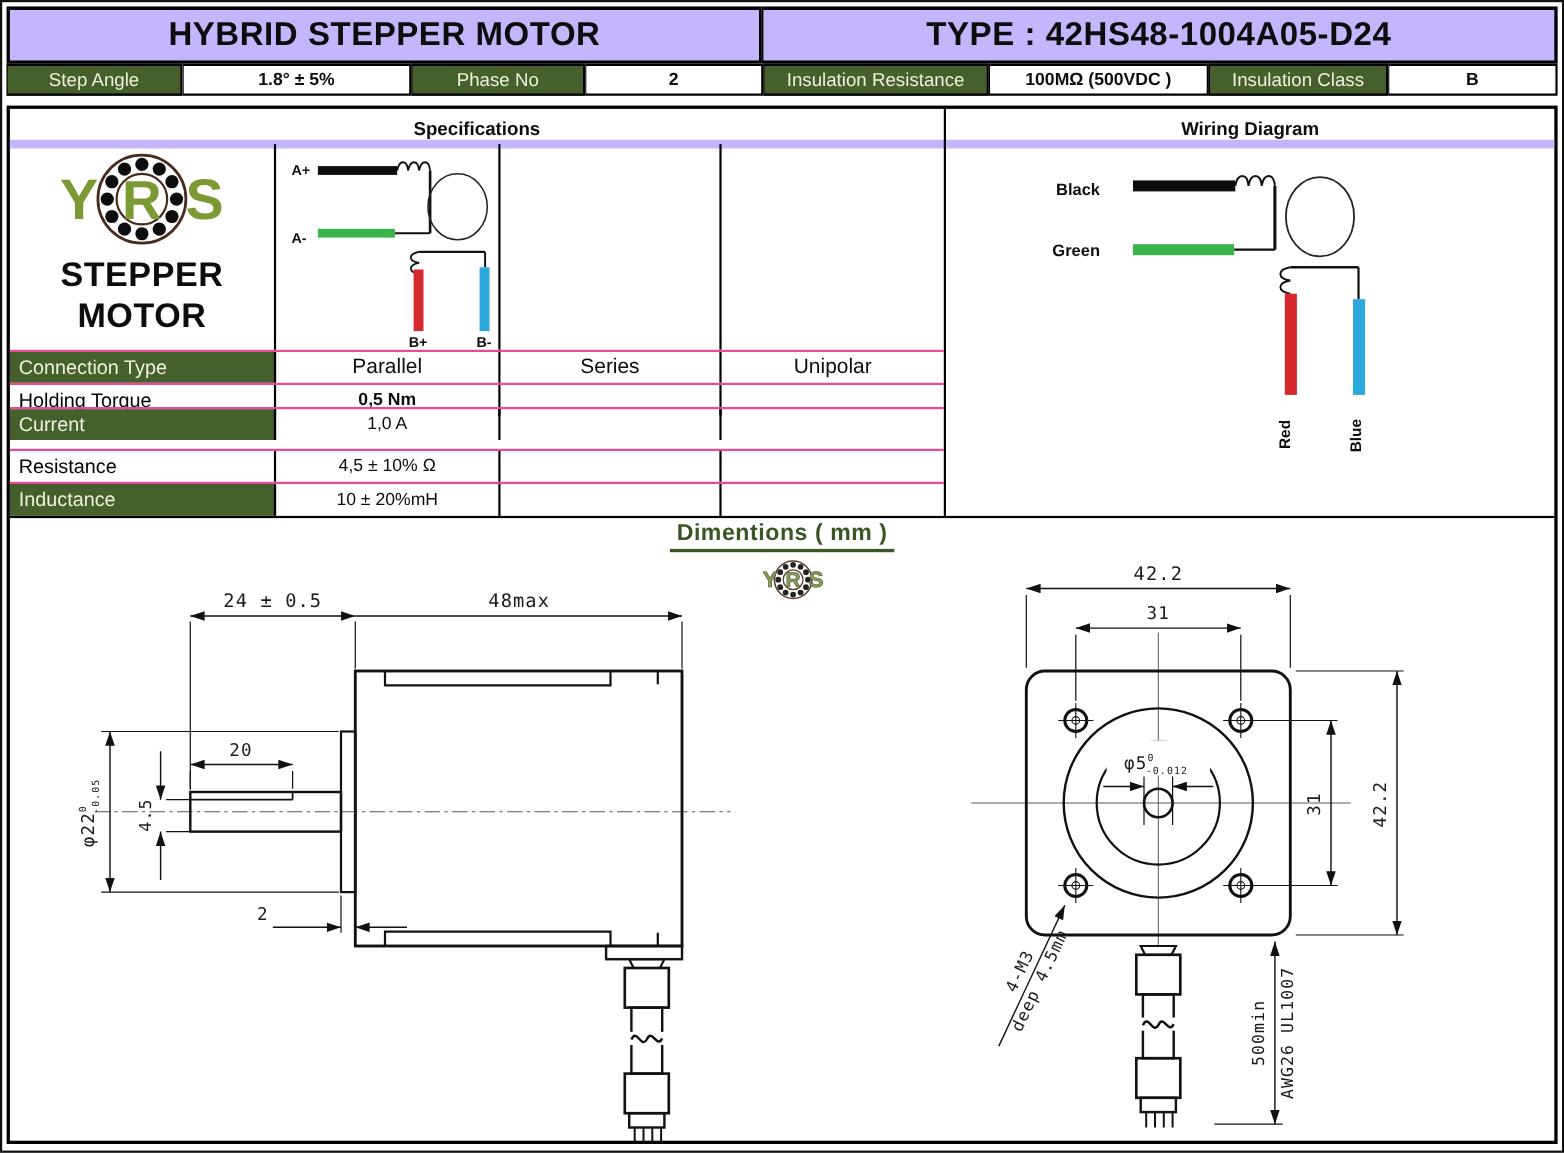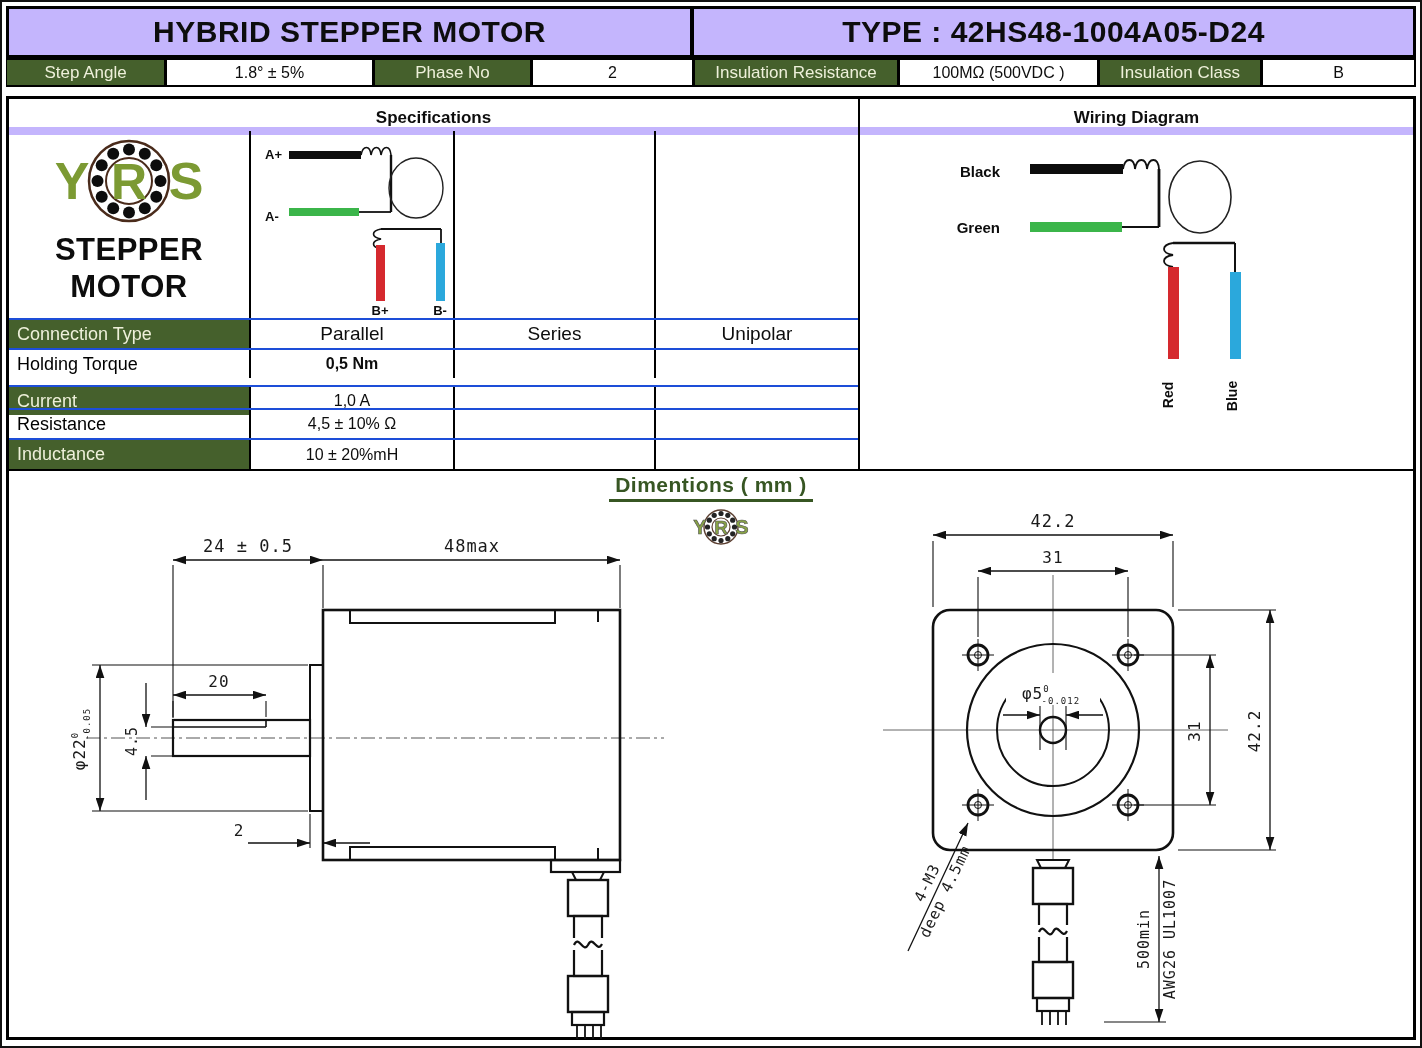--- a/index.html
+++ b/index.html
@@ -10,32 +10,32 @@
   .title-row { position:absolute; left:4px; top:4px; right:4px; height:52px; display:flex; }
   .title-cell { border:3px solid #000; display:flex; align-items:center; justify-content:center;
                 font-weight:bold; font-size:30px; letter-spacing:0.5px; color:#0d0d0d; background:#c4b5fd; }
   .title-left { width:686px; border-right-width:2px; }
   .title-right { flex:1; border-left-width:2px; }
   
   .param-row { position:absolute; left:4px; top:56px; right:4px; height:29px; display:flex; }
   .pcell { border:2px solid #000; border-left-width:1px; display:flex; align-items:center; justify-content:center;
            font-size:17px; height:100%; }
   .pcell.green { background:var(--green); color:#eef0da; font-weight:normal; }
-  .pcell.val { background:#fff; color:#0d0d0d; font-weight:normal; font-size:16px; }
+  .pcell.val { background:#fff; color:#0d0d0d; font-weight:bold; font-size:16px; }
   
   .main-box { position:absolute; left:4px; right:4px; top:94px; bottom:6px; border:3px solid #000; background:#fff; }
   .band { position:absolute; left:0; right:0; top:4px; height:32px; border-bottom:8px solid #c4b5fd; }
   .band-title { position:absolute; top:0; height:30px; display:flex; align-items:center; justify-content:center;
                 font-weight:bold; font-size:17px; color:#0d0d0d; }
   .band-spec { left:0; width:849px; }
   .band-wire { left:851px; right:0; }
   .vdivider { position:absolute; left:849px; top:0; width:2px; height:370px; background:#000; }
   .hline-dims { position:absolute; left:0; right:0; top:370px; height:2px; background:#000; }
   
-  .row { position:absolute; left:0; display:flex; border-top:2px solid #1d4ed8; }
+  .row { position:absolute; left:0; display:flex; border-top:2px solid #ec4899; }
   .cell { height:100%; border-right:2px solid #000; display:flex; align-items:center; }
   .cell.last { border-right:none; }
   .lbl { width:242px; padding-left:8px; font-size:18px; }
   .lbl.green { background:var(--green); color:#eef0da; }
   .cval { justify-content:center; font-size:16px; color:#0d0d0d; }
   .c1 { width:204px; } .c2 { width:201px; } .c3 { width:202px;border-radius:13px; }
   .bold { font-weight:bold; }
   .conn-head { font-size:19px; font-weight:normal; }
   
   .logo-cell { position:absolute; left:0; top:32px; width:242px; height:187px; border-right:2px solid #000;
@@ -133,21 +133,21 @@
       <div class="cell cval c1 conn-head">Parallel</div>
       <div class="cell cval c2 conn-head">Series</div>
       <div class="cell cval c3 conn-head last">Unipolar</div>
     </div>
     <div class="row" style="top:249px; width:849px; height:30px;">
       <div class="cell lbl">Holding Torque</div>
       <div class="cell cval c1 bold">0,5 Nm</div>
       <div class="cell cval c2"></div>
       <div class="cell cval c3 last"></div>
     </div>
-    <div class="row" style="top:286px; width:849px; height:30px;">
+    <div class="row" style="top:271px; width:849px; height:30px;">
       <div class="cell lbl green">Current</div>
       <div class="cell cval c1">1,0 A</div>
       <div class="cell cval c2"></div>
       <div class="cell cval c3 last"></div>
     </div>
     <div class="row" style="top:309px; width:849px; height:30px;">
       <div class="cell lbl">Resistance</div>
       <div class="cell cval c1">4,5 ± 10% Ω</div>
       <div class="cell cval c2"></div>
       <div class="cell cval c3 last"></div>

